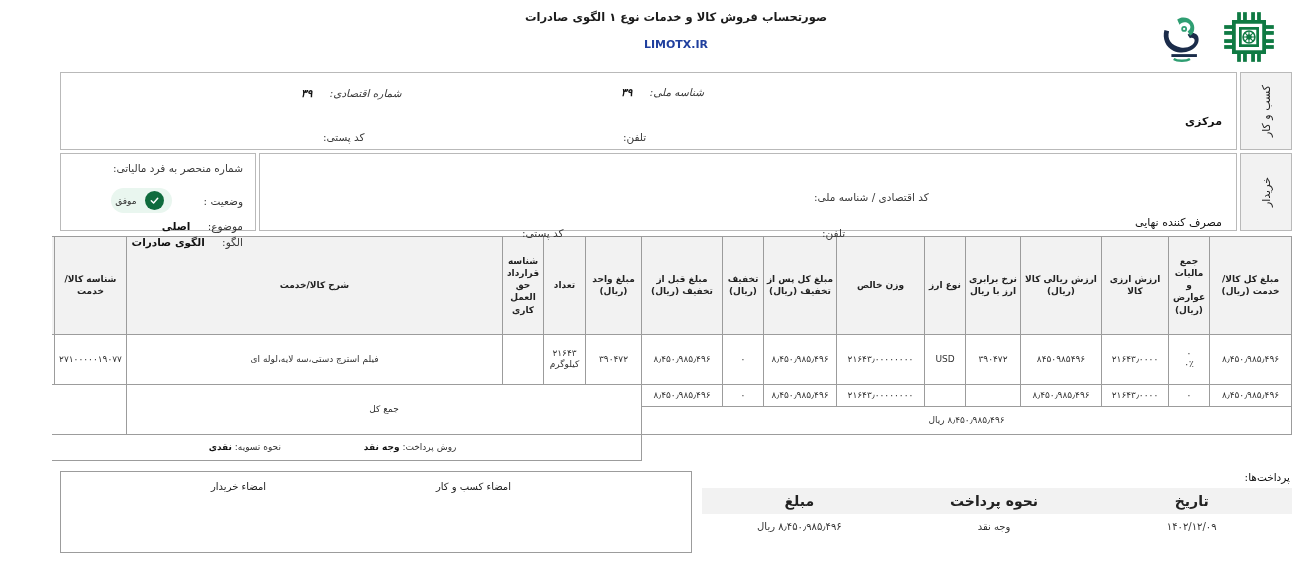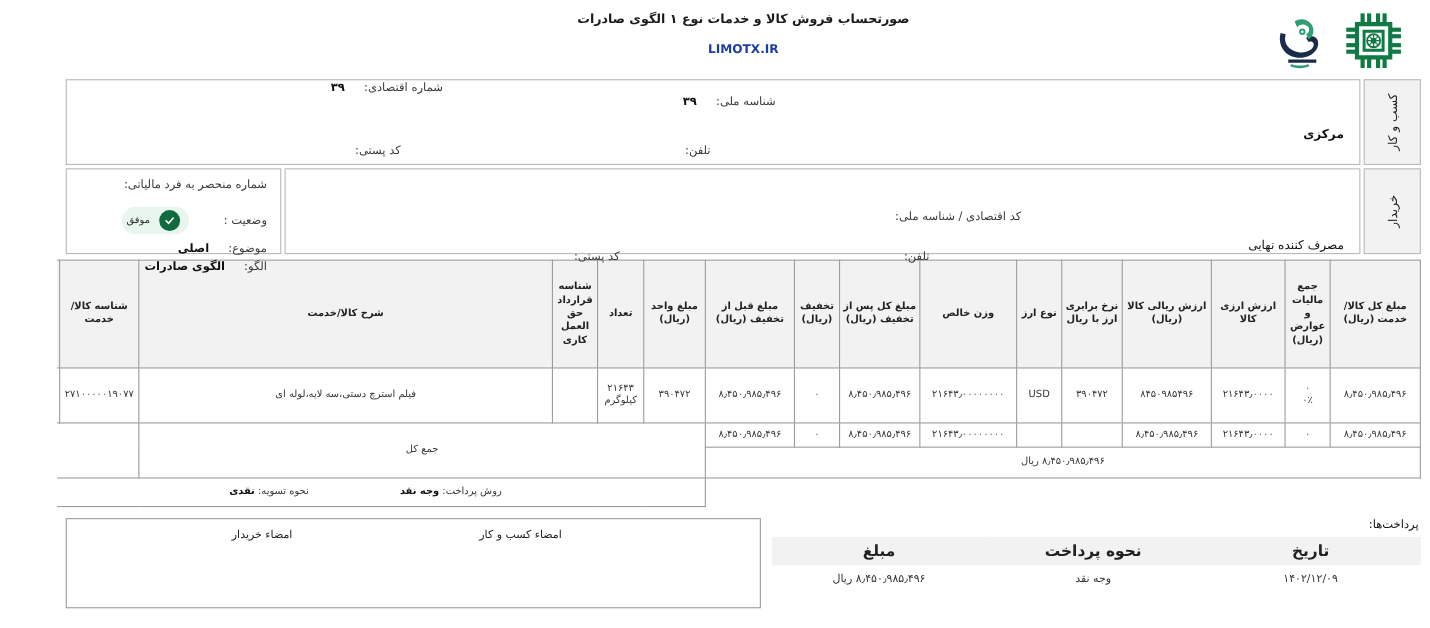--- a/index.html
+++ b/index.html
@@ -105,22 +105,22 @@
   .fld .val {
     font-weight: bold;
     color: #111;
     padding-right: 14px;
     font-size: 10.5px;
   }
   .fld .val.ltr { direction: ltr; display: inline-block; }
 
   
   .p-name   { top: 42px; right: 14px; font-size: 11px; font-weight: bold; color: #111; position:absolute;}
-  .p-natid  { top: 13px; left: 560px; position: absolute; }
-  .p-econ   { top: 1px; left: 240px; position: absolute; }
+  .p-natid  { top: 13px; left: 560px; position: absolute; font-style: italic; }
+  .p-econ   { top: 14px; left: 240px; position: absolute; font-style: italic; }
   .p-tel    { top: 58px; left: 548px; position: absolute; }
   .p-post   { top: 58px; left: 248px; position: absolute; }
 
   .b-name   { top: 14px; right: 14px; font-size: 11px; color: #111; position:absolute;margin-top:48px;}
   .b-natid  { top: 37px; left: 540px; position: absolute; }
   .b-tel    { top: 73px; left: 548px; position: absolute; }
   .b-post   { top: 73px; left: 248px; position: absolute; }
 
   .s-serial { top: 13px; right: 12px; position: absolute;}
   .s-date   { top: 58px; right: 12px; position: absolute;}

